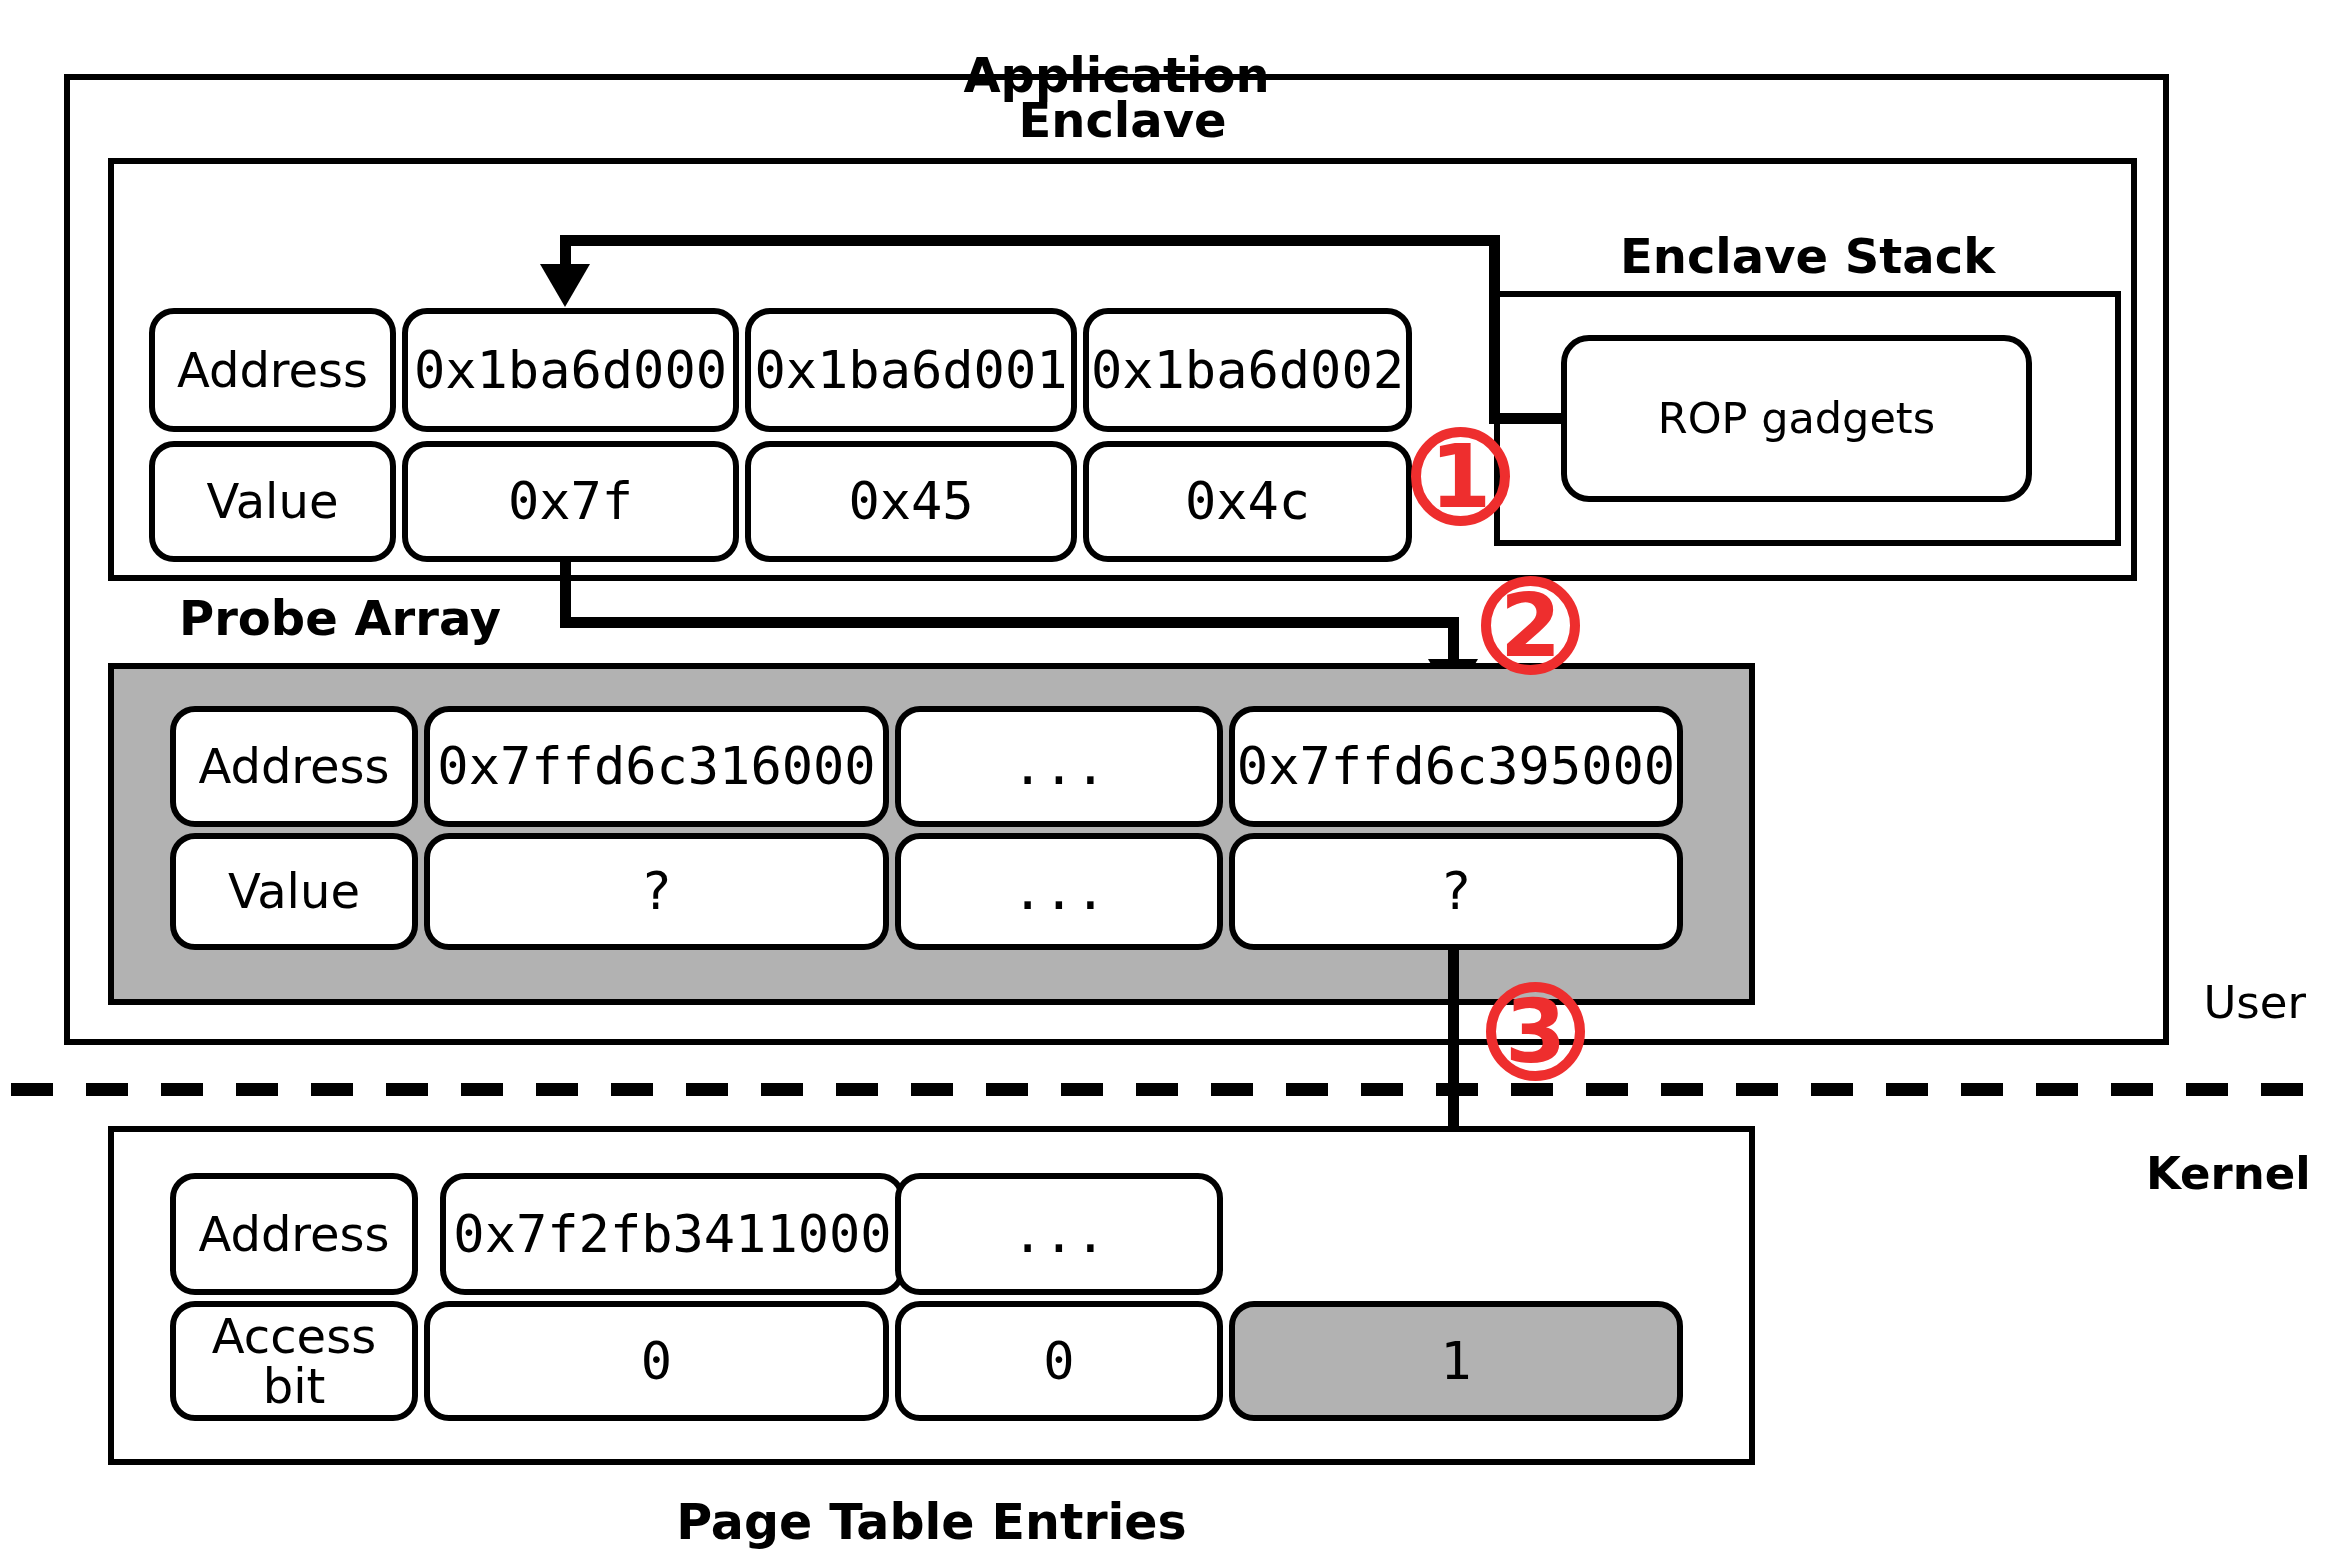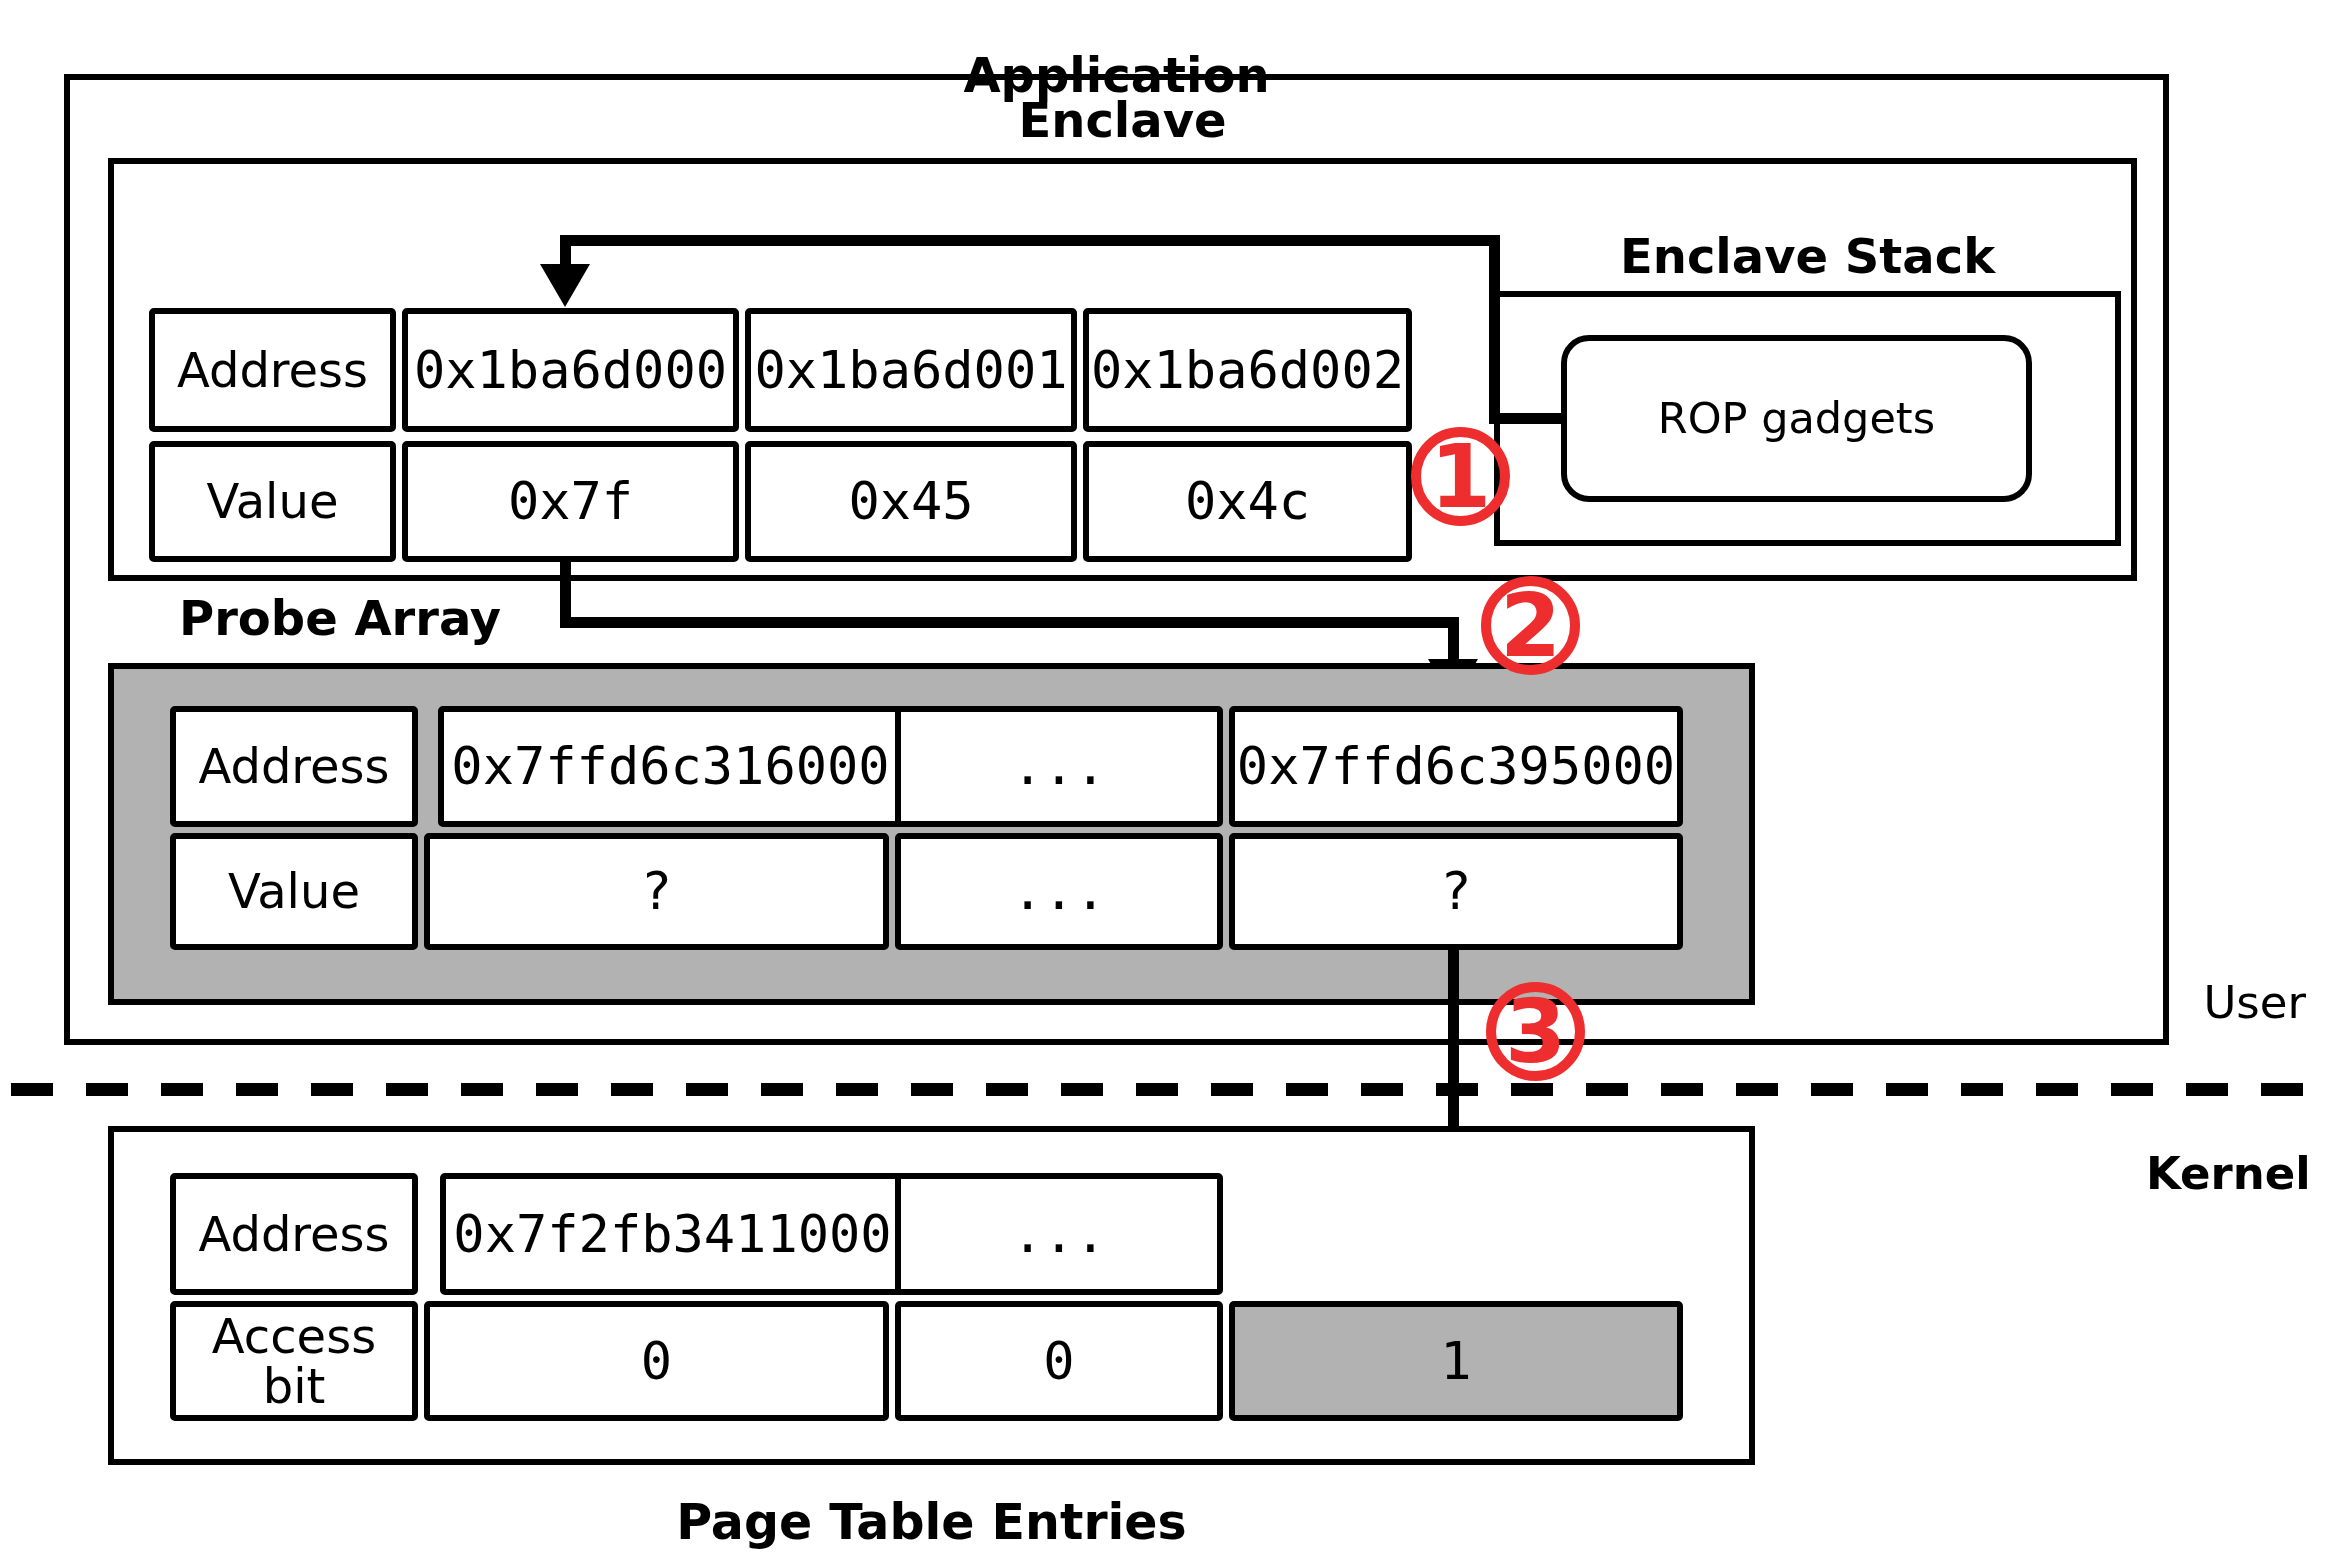--- a/index.html
+++ b/index.html
@@ -2,21 +2,21 @@
 <html style="font-size:12px"><head>
 <meta charset="utf-8">
 <style>
   html,body{margin:0;padding:0;background:#ffffff;}
   .canvas{position:relative;width:2330px;height:1564px;background:#fff;overflow:hidden;
           font-family:"DejaVu Sans","Liberation Sans",sans-serif;color:#000;}
   .abs{position:absolute;box-sizing:border-box;}
   .title{font-weight:bold;font-size:48px;text-align:center;line-height:1.1;}
   .outline{border:6px solid #000;background:transparent;}
   .cell{display:flex;align-items:center;justify-content:center;text-align:center;
-        background:#fff;border:6.7px solid #000;border-radius:5px;font-size:48px;line-height:1.05;}
+        background:#fff;border:6.7px solid #000;border-radius:25px;font-size:48px;line-height:1.05;}
   .mono{font-family:"DejaVu Sans Mono","Liberation Mono",monospace;font-size:52px;}
   .gray-fill{background:#b2b2b2;}
   .seg{background:#000;}
   .arrowhead{width:0;height:0;border-left:25.4px solid transparent;border-right:25.4px solid transparent;
              border-top:43px solid #000;}
   .step-circle{width:99px;height:99px;border:10.5px solid #ee2e2e;border-radius:50%;
                color:#ee2e2e;font-weight:bold;font-size:88px;line-height:1;
                display:flex;align-items:center;justify-content:center;background:transparent;}
   .side-label{font-size:45px;}
   .dashed{background:repeating-linear-gradient(to right,#000 0,#000 42px,transparent 42px,transparent 75px);}
@@ -52,21 +52,21 @@
   <div class="abs cell mono" style="left:1083px;top:441px;width:329px;height:121px;">0x4c</div>
 
   <div class="abs seg" style="left:560px;top:562px;width:11.2px;height:66px;"></div>
   <div class="abs seg" style="left:560px;top:617px;width:898px;height:11.2px;"></div>
   <div class="abs seg" style="left:1448px;top:617px;width:11.2px;height:46px;"></div>
   <div class="abs arrowhead" style="left:1428px;top:659px;"></div>
 
   <div class="abs title" style="left:179px;top:592px;width:351px;text-align:left;">Probe Array</div>
   <div class="abs outline gray-fill" style="left:108px;top:663px;width:1647px;height:342px;border-width:6.7px;"></div>
   <div class="abs cell" style="left:170px;top:706px;width:248px;height:121px;">Address</div>
-  <div class="abs cell mono" style="left:438px;top:706px;width:465px;height:121px;">0x7ffd6c316000</div>
+  <div class="abs cell mono" style="left:424px;top:706px;width:465px;height:121px;">0x7ffd6c316000</div>
   <div class="abs cell mono" style="left:895px;top:706px;width:328px;height:121px;">...</div>
   <div class="abs cell mono" style="left:1229px;top:706px;width:454px;height:121px;">0x7ffd6c395000</div>
   <div class="abs cell" style="left:170px;top:833px;width:248px;height:117px;">Value</div>
   <div class="abs cell mono" style="left:424px;top:833px;width:465px;height:117px;">?</div>
   <div class="abs cell mono" style="left:895px;top:833px;width:328px;height:117px;">...</div>
   <div class="abs cell mono" style="left:1229px;top:833px;width:454px;height:117px;">?</div>
 
   <div class="abs seg" style="left:1448px;top:950px;width:11.2px;height:181px;"></div>
   <div class="abs arrowhead" style="left:1428px;top:1127px;"></div>
 

